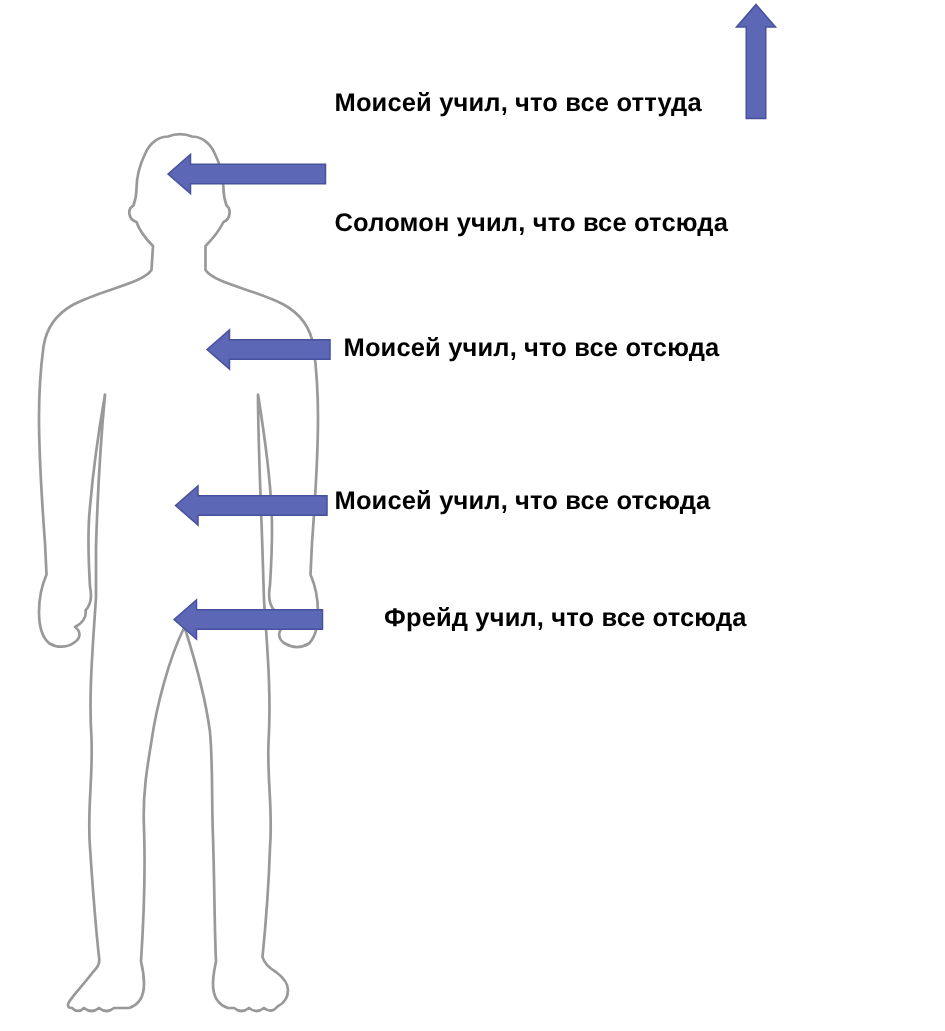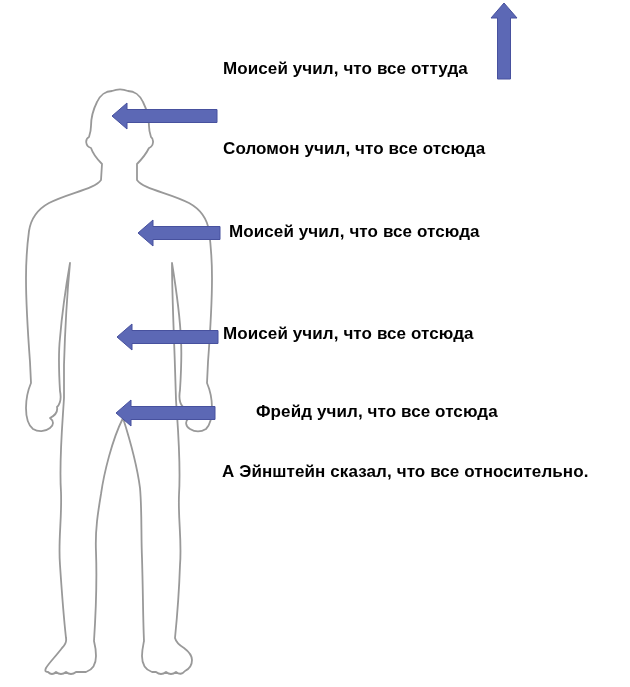--- a/index.html
+++ b/index.html
@@ -129,15 +129,14 @@
       <path d="M 117,337 L 132,324 L 132,330.5 L 218,330.5 L 218,343.5 L 132,343.5 L 132,350 Z"></path>
       <path d="M 116,413 L 131,400 L 131,406.5 L 215,406.5 L 215,419.5 L 131,419.5 L 131,426 Z"></path>
     </g>
   </svg>
 
   <div class="label label-moses">Моисей учил, что все оттуда</div>
   <div class="label label-solomon">Соломон учил, что все отсюда</div>
   <div class="label label-jesus">Моисей учил, что все отсюда</div>
   <div class="label label-marx">Моисей учил, что все отсюда</div>
   <div class="label label-freud">Фрейд учил, что все отсюда</div>
-  <div class="label label-einstein">А Эйнштейн сказал, что все относительно.</div>
 
 </div>
 
 </body></html>

